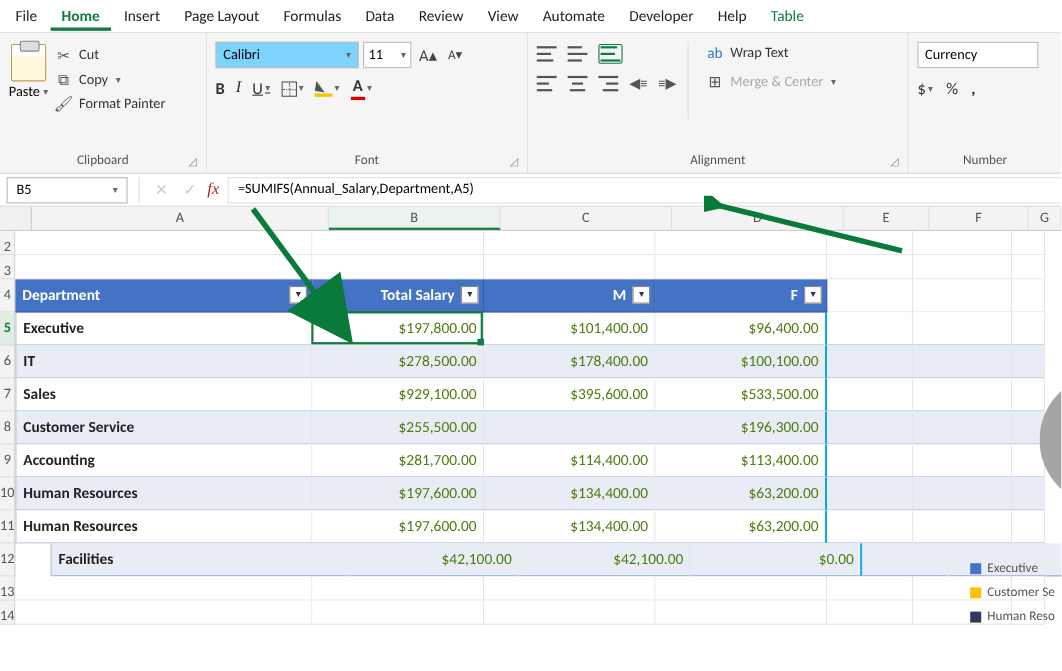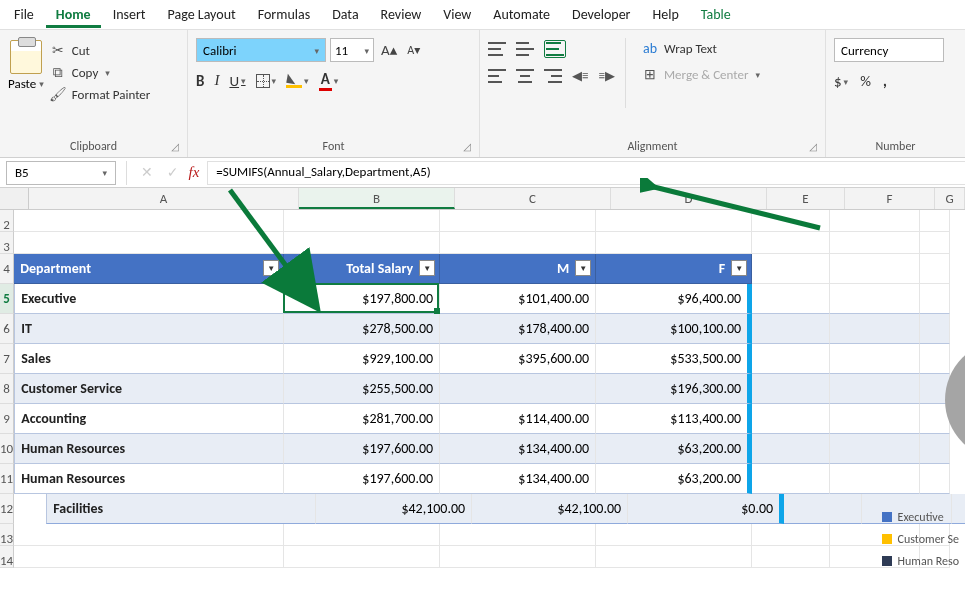--- a/index.html
+++ b/index.html
@@ -88,23 +88,23 @@
   .cell{border-right:1px solid #e5e5e5; border-bottom:1px solid #e5e5e5; padding:0 6px; display:flex; align-items:center; font-size:14px; background:#fff;}
   .row.short .cell{background:#fff;}
   
   
   .thdr{background:#4472c4; color:#fff; font-weight:600; border-right:1px solid #3a5fa0; border-bottom:1px solid #3a5fa0; position:relative;}
   .thdr .filter{position:absolute; right:4px; top:6px; width:16px; height:16px; background:#fff; border:1px solid #888; display:flex; align-items:center; justify-content:center; font-size:8px; color:#333;}
   .thdr.right{justify-content:flex-end; padding-right:26px;}
   .trow .cell{border-bottom:1px solid #b8c6e0;}
   .trow.band .cell{background:#e8edf5;}
   .trow .cA{font-weight:600; color:#222; border-left:1px solid #b8c6e0;}
-  .trow .num{justify-content:flex-end; color:#000000;}
+  .trow .num{justify-content:flex-end; color:#4d7c0f;}
   .trow.last .cell{border-bottom:1px solid #8faadc;}
-  .trow .cD{border-right:5px solid #0ea5e9;}
+  .trow .cD{border-right:2px solid #0ea5e9;}
 
   
   .active-cell{position:absolute; border:2px solid #107c41; pointer-events:none; z-index:5;}
   .active-cell .handle{position:absolute; right:-3px; bottom:-3px; width:6px; height:6px; background:#107c41;}
 
   
   .legend{position:absolute; right:6px; top:510px; font-size:12px; color:#555;}
   .legend-row{display:flex; align-items:center; gap:6px; margin-bottom:8px;}
   .swatch{width:10px; height:10px;}
   .pie-edge{position:absolute; right:0; top:340px; width:20px; height:120px; overflow:hidden;}

